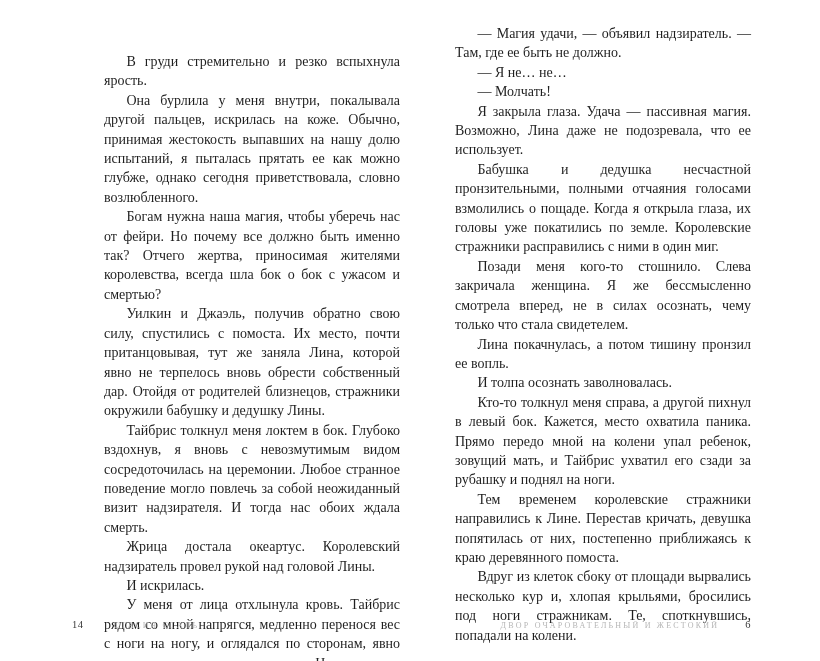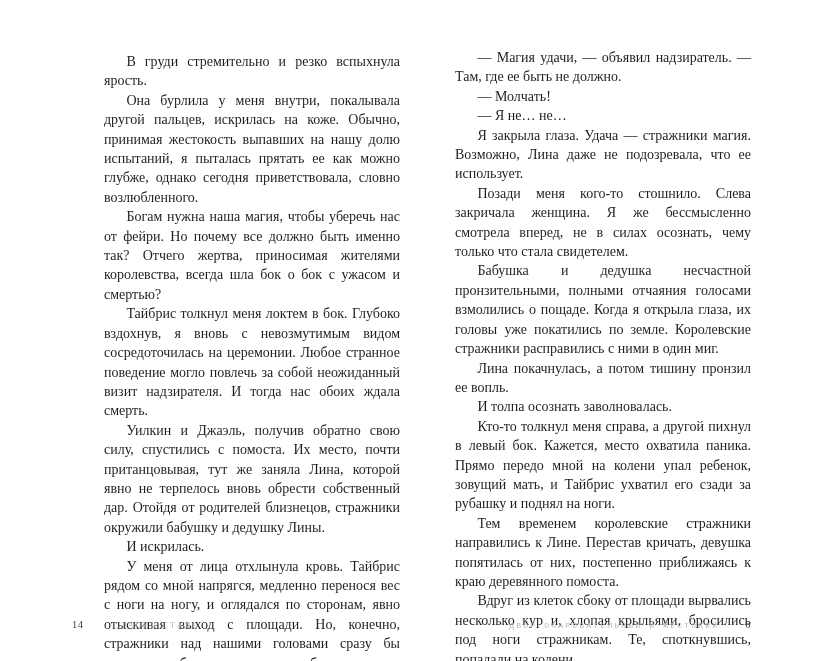--- a/index.html
+++ b/index.html
@@ -20,21 +20,21 @@
     height: 661px;
     background: #ffffff;
   }
   .page {
     position: relative;
     width: 410px;
     height: 661px;
     box-sizing: border-box;
   }
   .page.left  { padding: 52px 0 0 104px; }
-  .page.right { padding: 48px 0 0 45px; }
+  .page.right { padding: 24px 0 0 45px; }
   .text-block {
     width: 296px;
     font-size: 14px;
     line-height: 19.4px;
     text-align: justify;
     hyphens: auto;
     -webkit-hyphens: auto;
   }
   .text-block p.para {
     margin: 0;
@@ -59,50 +59,51 @@
     font-size: 10.5px;
     letter-spacing: 0.5px;
   }
   .running-title {
     color: #b5b5b5;
     font-size: 8px;
     letter-spacing: 2.2px;
     text-transform: uppercase;
   }
   .page.left  .running-title { margin-left: 30px; }
-  .page.right .running-title { margin-right: 26px; font-family: Liberation Mono, monospace; }
+  .page.right .running-title { margin-right: 26px; }
 </style>
 </head>
 <body>
 
 <div class="spread">
 
   <section class="page left">
     <div class="text-block" lang="ru">
         <p class="para">В груди стремительно и резко вспыхнула ярость.</p>
         <p class="para">Она бурлила у меня внутри, покалывала другой пальцев, искрилась на коже. Обычно, принимая жестокость выпавших на нашу долю испытаний, я пыталась прятать ее как можно глубже, однако сегодня приветствовала, словно возлюбленного.</p>
         <p class="para">Богам нужна наша магия, чтобы уберечь нас от фейри. Но почему все должно быть именно так? Отчего жертва, приносимая жителями королевства, всегда шла бок о бок с ужасом и смертью?</p>
+        <p class="para">Уилкин и Джаэль, получив обратно свою силу, спустились с помоста. Их место, почти пританцовывая, тут же заняла Лина, которой явно не терпелось вновь обрести собственный дар. Отойдя от родителей близнецов, стражники окружили бабушку и дедушку Лины.</p>
         <p class="para">Тайбрис толкнул меня локтем в бок. Глубоко вздохнув, я вновь с невозмутимым видом сосредоточилась на церемонии. Любое странное поведение могло повлечь за собой неожиданный визит надзирателя. И тогда нас обоих ждала смерть.</p>
-        <p class="para">Уилкин и Джаэль, получив обратно свою силу, спустились с помоста. Их место, почти пританцовывая, тут же заняла Лина, которой явно не терпелось вновь обрести собственный дар. Отойдя от родителей близнецов, стражники окружили бабушку и дедушку Лины.</p>
+        <p class="para">Жрица достала океартус. Королевский надзиратель провел рукой над головой Лины.</p>
         <p class="para">И искрилась.</p>
         <p class="para">У меня от лица отхлынула кровь. Тайбрис рядом со мной напрягся, медленно перенося вес с ноги на ногу, и оглядался по сторонам, явно отыскивая выход с площади. Но, конечно, стражники над нашими головами сразу бы заметили любого, кто попытался сбежать.</p>
       </div>
     <footer class="page-footer">
       <span class="page-num">14</span><span class="running-title">СТАСИЯ СТАЛЬ</span>
     </footer>
   </section>
 
   <section class="page right">
     <div class="text-block" lang="ru">
         <p class="para">— Магия удачи, — объявил надзиратель. — Там, где ее быть не должно.</p>
+        <p class="para">— Я не… не…</p>
         <p class="para">— Молчать!</p>
-        <p class="para">— Я не… не…</p>
-        <p class="para">Я закрыла глаза. Удача — стражники магия. Возможно, Лина даже не подозревала, что ее использует.</p>
+        <p class="para">Я закрыла глаза. Удача — пассивная магия. Возможно, Лина даже не подозревала, что ее использует.</p>
+        <p class="para">Бабушка и дедушка несчастной пронзительными, полными отчаяния голосами взмолились о пощаде. Когда я открыла глаза, их головы уже покатились по земле. Королевские стражники расправились с ними в один миг.</p>
         <p class="para">Позади меня кого-то стошнило. Слева закричала женщина. Я же бессмысленно смотрела вперед, не в силах осознать, чему только что стала свидетелем.</p>
-        <p class="para">Бабушка и дедушка несчастной пронзительными, полными отчаяния голосами взмолились о пощаде. Когда я открыла глаза, их головы уже покатились по земле. Королевские стражники расправились с ними в один миг.</p>
         <p class="para">Лина покачнулась, а потом тишину пронзил ее вопль.</p>
         <p class="para">И толпа осознать заволновалась.</p>
         <p class="para">Кто-то толкнул меня справа, а другой пихнул в левый бок. Кажется, место охватила паника. Прямо передо мной на колени упал ребенок, зовущий мать, и Тайбрис ухватил его сзади за рубашку и поднял на ноги.</p>
         <p class="para">Тем временем королевские стражники направились к Лине. Перестав кричать, девушка попятилась от них, постепенно приближаясь к краю деревянного помоста.</p>
         <p class="para">Вдруг из клеток сбоку от площади вырвались несколько кур и, хлопая крыльями, бросились под ноги стражникам. Те, споткнувшись, попадали на колени.</p>
       </div>
     <footer class="page-footer">
       <span class="running-title">ДВОР ОЧАРОВАТЕЛЬНЫЙ И ЖЕСТОКИЙ</span><span class="page-num">6</span>
     </footer>
   </section>

